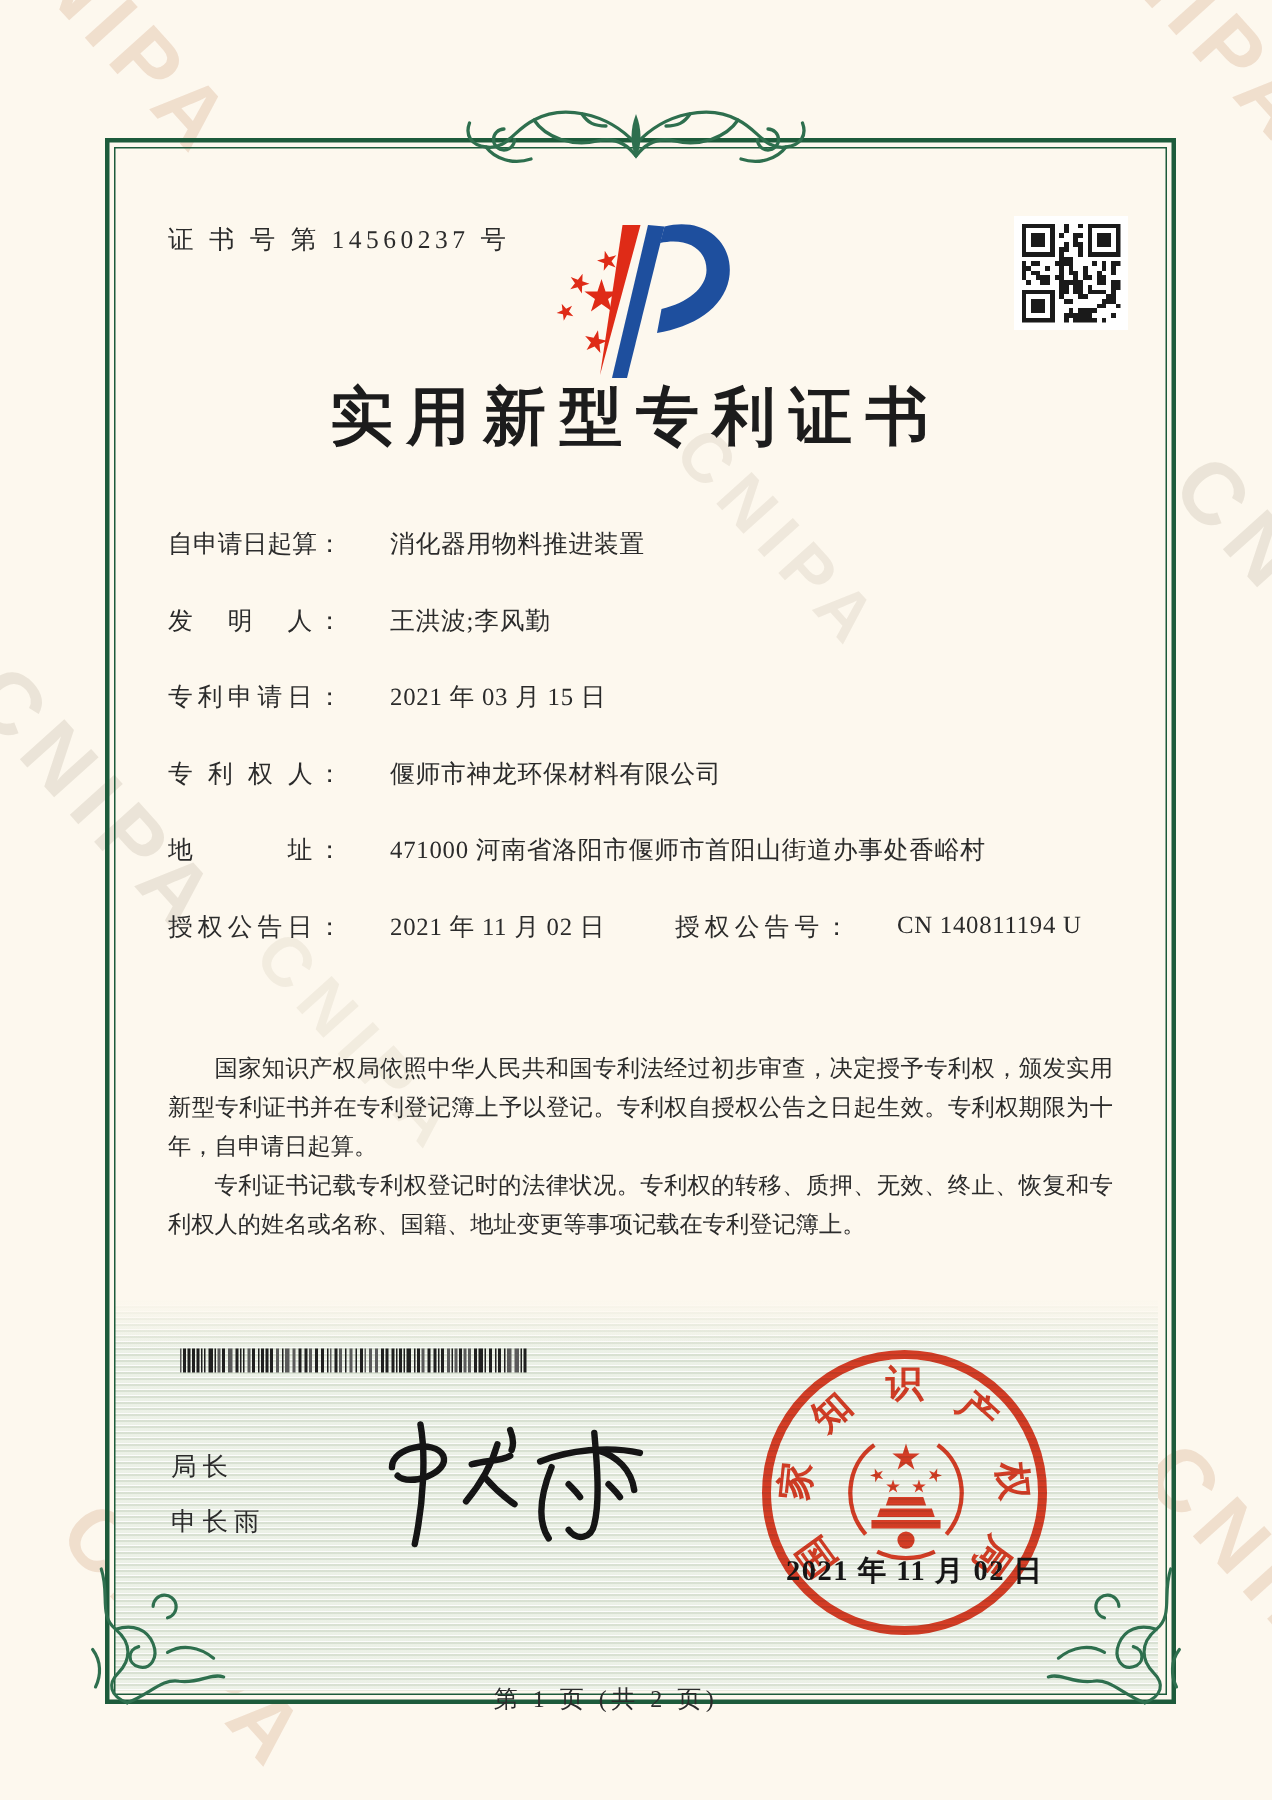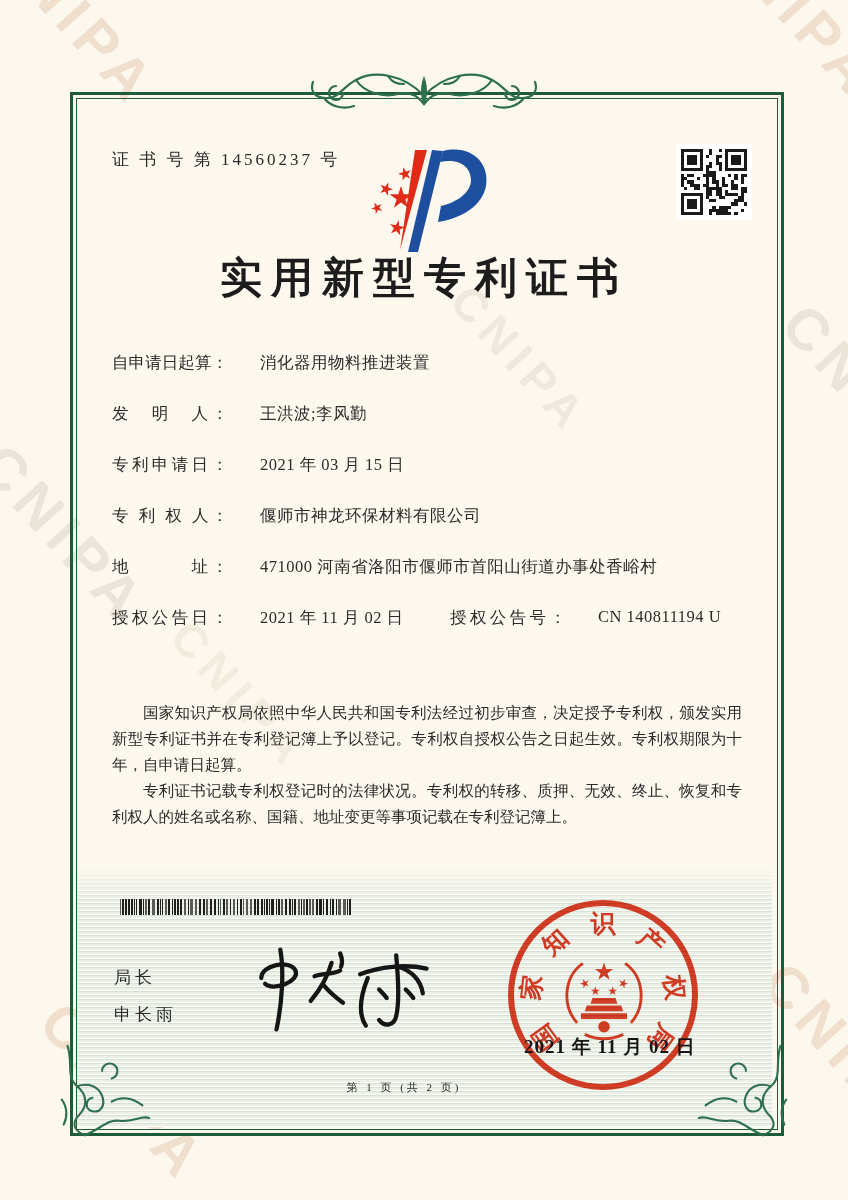--- a/index.html
+++ b/index.html
@@ -69,22 +69,22 @@
   
   .seal{position:absolute;left:508px;top:900px;width:190px;height:190px;
         border:6px solid var(--seal_red);border-radius:50%;box-sizing:border-box;
         mix-blend-mode:multiply;opacity:.93;}
   .seal-ch{position:absolute;left:50%;top:50%;font-weight:700;font-size:25px;
            color:var(--seal_red);line-height:1;}
   .emblem{position:absolute;left:42px;top:40px;width:96px;height:100px;}
   .seal-date{position:absolute;left:524px;top:1034px;width:200px;font-size:19px;
              font-weight:700;letter-spacing:1px;color:#161616;z-index:5;}
   
-  .page-info{position:absolute;left:0;top:1080px;width:808px;text-align:center;
-             font-size:11px;letter-spacing:3px;}
+  .page-info{position:absolute;left:0;top:1123px;width:808px;text-align:center;
+             font-size:16px;letter-spacing:3px;}
   .cont-note{position:absolute;left:326px;top:1136px;background:#fff;
              padding:7px 20px;font-size:14.5px;letter-spacing:2px;}
   svg .orn{stroke:var(--ornament_green);fill:none;stroke-width:2.2;
            stroke-linecap:round;stroke-linejoin:round;}
 </style>
 </head>
 <body>
 
 <div class="page">
 

